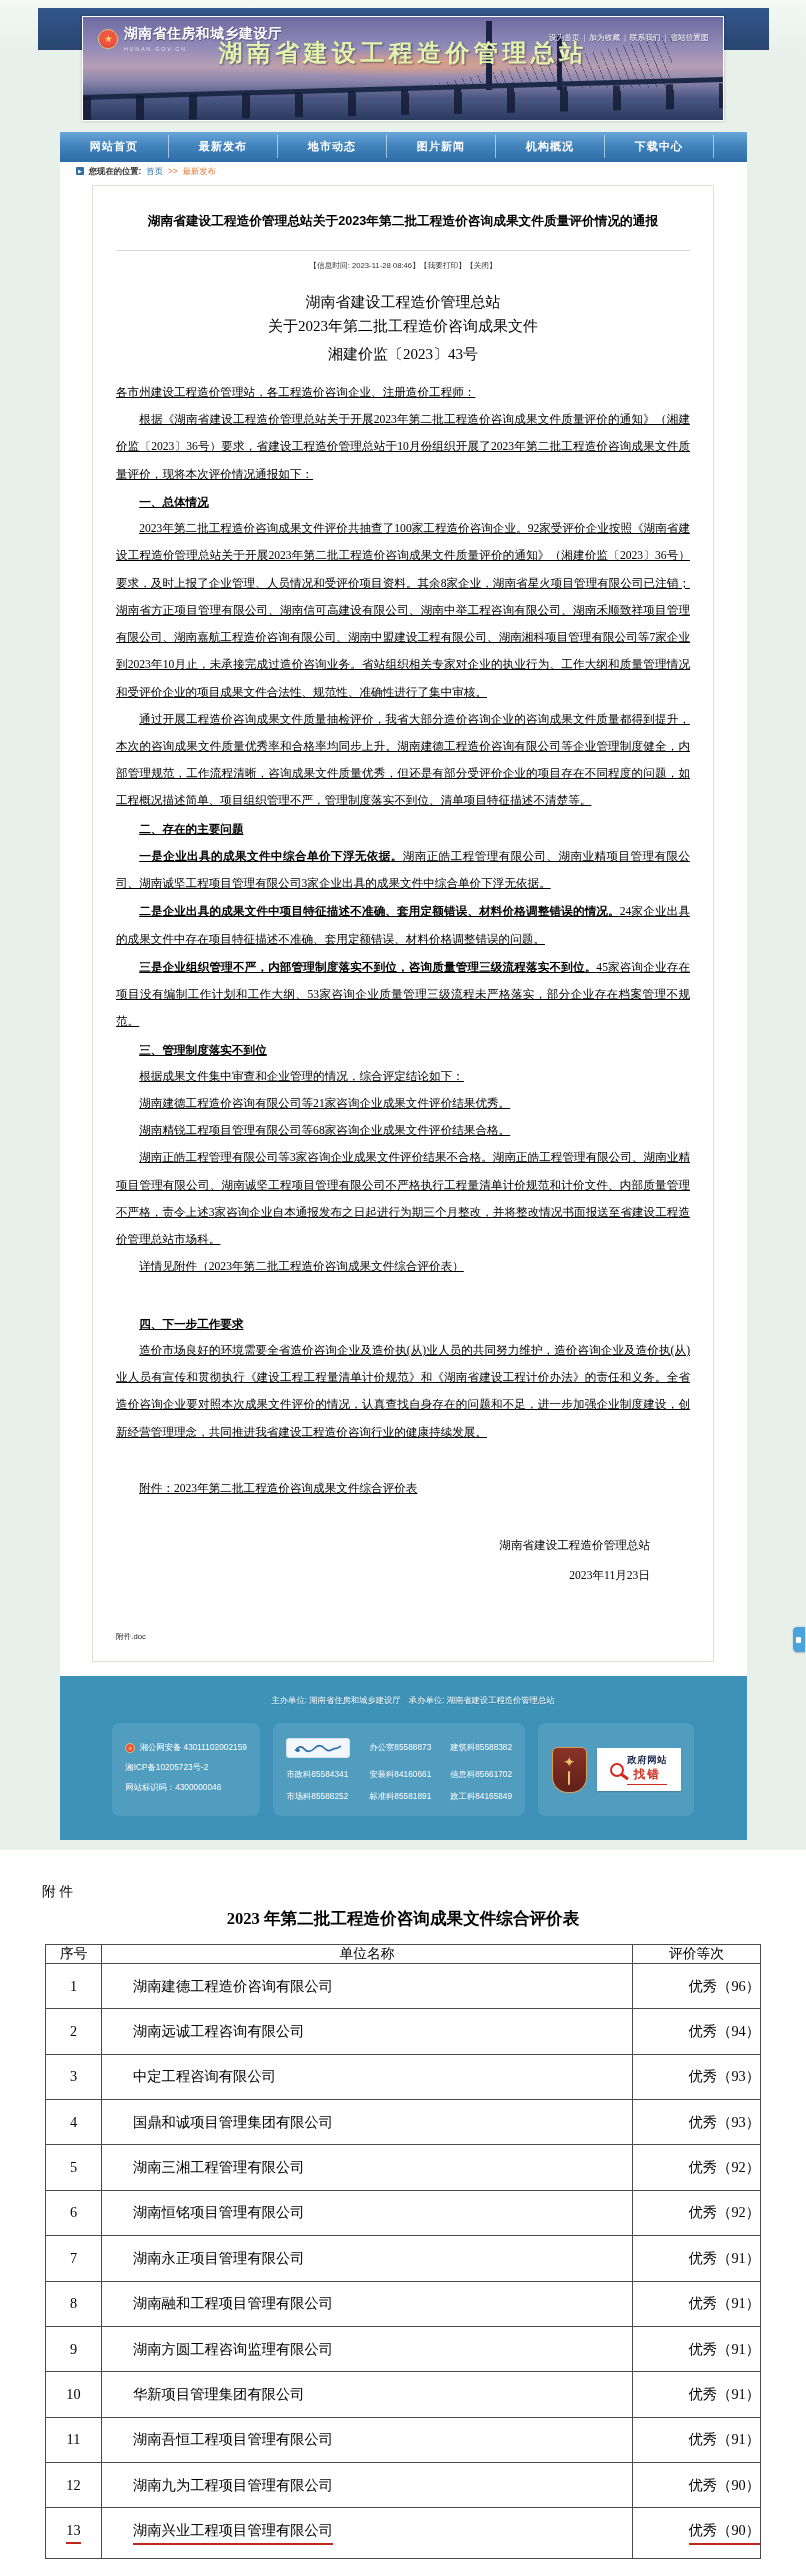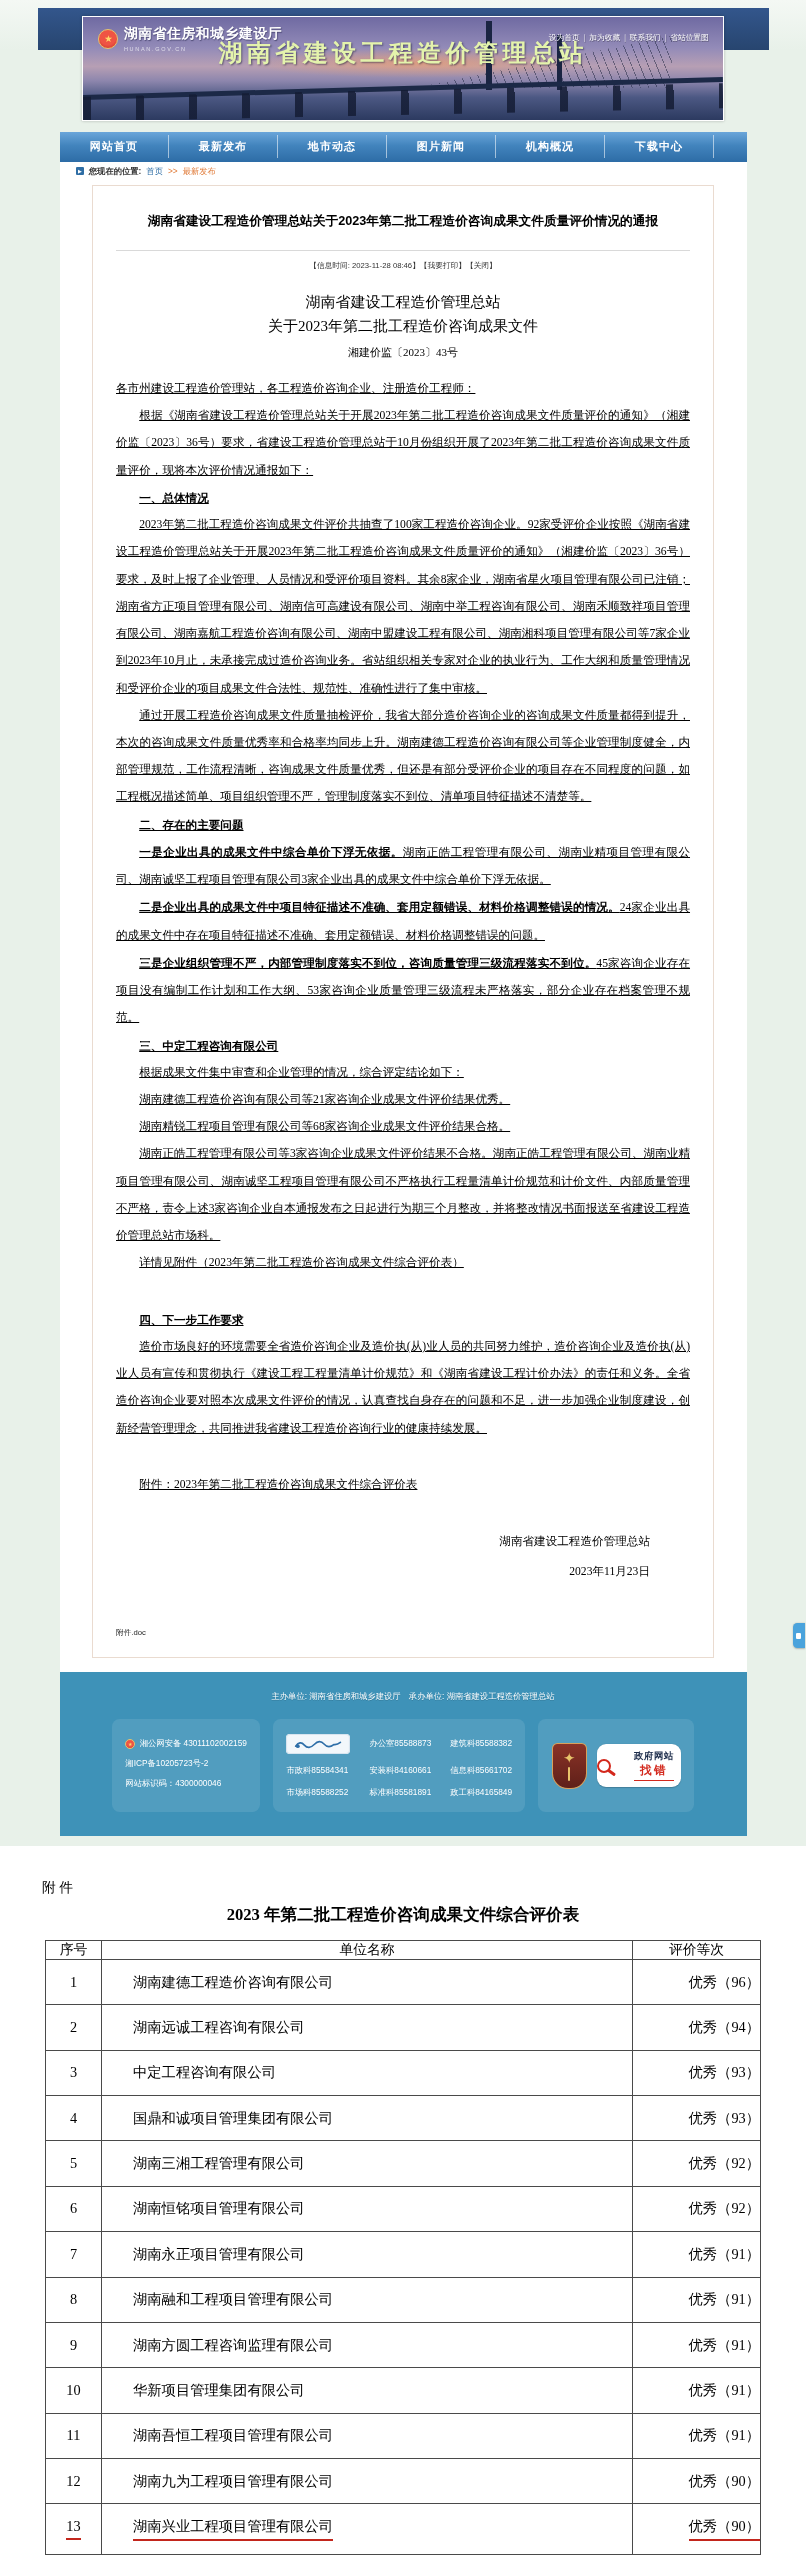--- a/index.html
+++ b/index.html
@@ -54,21 +54,21 @@
   .crumb-cur { color:#e07b39; cursor:pointer; }
 
   .artbox { width:622px; margin:0 auto; border:0.6px solid #eadbd0; padding:24px 23px 16.6px; }
   .art-title { font-size:12.7px; font-weight:bold; text-align:center; line-height:1.8; color:#000; }
   .art-hr { border:none; border-top:0.6px solid #d9d9d9; margin:16.6px 0 10px; }
   .art-meta { text-align:center; font-size:7.7px; color:#333; }
   .art-meta .m-link { cursor:pointer; }
 
   .doc { font-family:"Liberation Serif", serif; color:#000; margin-top:19px; }
   .doc-title { font-size:15px; text-align:center; line-height:1.6; }
-  .doc-no { font-size:11px; text-align:center; margin:6.6px 0 15.4px; }
+  .doc-no { font-size:15px; text-align:center; margin:6.6px 0 15.4px; }
   .doc p { font-size:11.6px; line-height:2.35; margin:0; text-align:justify; text-indent:2em;text-decoration:underline; }
   .doc p.nohang { text-indent:0; }
   .doc .h { font-family:"Liberation Sans", sans-serif; font-size:11.6px; font-weight:bold; text-indent:2em; line-height:2.35; margin:0; text-align:left; }
   .lead { font-family:"Liberation Sans", sans-serif; font-weight:bold; }
   .gap1 { height:29px; }
   .sign { text-align:right; padding-right:40px; font-size:11.6px; line-height:2.6; font-family:"Liberation Serif", serif; }
   .attach-link { font-family:"Liberation Sans", sans-serif; font-size:7.7px; color:#222; margin:41px 0 2.2px; cursor:pointer; }
 
   
   .footer { width:687px; margin:0 auto; background:#3e92b8; padding:19px 0 24px; color:#fff; position:relative; }
@@ -78,21 +78,21 @@
   .f-left .row { display:flex; align-items:center; gap:4.4px; line-height:2.4; }
   .mini-emblem { width:10px; height:10px; border-radius:50%; background:radial-gradient(circle at 50% 40%, #ef5444 0 55%, #b52f24 100%);
          border:0.6px solid #e9c46b; color:#ffd76a; font-size:5px; display:flex; align-items:center; justify-content:center; }
   .f-mid { display:grid; grid-template-columns:repeat(3, auto); gap:11px 19px; align-items:center; }
   .badge-pill { width:64px; height:20px; background:#f2f7fb; border-radius:3.9px; display:flex; align-items:center; justify-content:center; box-shadow:inset 0 0 0 1.1px #d7e4ef; }
   .f-right { display:flex; align-items:center; gap:10px; }
   .shield { width:35px; height:46px; background:linear-gradient(180deg,#8a3227,#5f2019); border:1.7px solid #d9a05a;
          border-radius:5.5px 5.5px 46% 46% / 5.5px 5.5px 34% 34%; display:flex; flex-direction:column; align-items:center; justify-content:center; color:#e9c46b; }
   .shield .sw { font-size:14.3px; line-height:1; }
   .shield .sl { width:2.2px; height:14.3px; background:#e9c46b; margin-top:1.7px; border-radius:1.1px; }
-  .find-card { width:84px; height:43px; background:#fff; border-radius:9px; display:flex; align-items:center; justify-content:flex-start; gap:23px; box-shadow:0 0.6px 1.1px rgba(0,0,0,.2); cursor:pointer; }
+  .find-card { width:84px; height:43px; background:#fff; border-radius:0; display:flex; align-items:center; justify-content:center; gap:3px; box-shadow:0 0.6px 1.1px rgba(0,0,0,.2); cursor:pointer; }
   .mag { width:14.3px; height:14.3px; border:2.8px solid #d3281c; border-radius:50%; position:relative; }
   .mag::after { content:""; position:absolute; width:8.8px; height:2.8px; background:#d3281c; right:-6.6px; bottom:-3.3px; transform:rotate(35deg); border-radius:1.1px; }
   .fe-col { display:flex; flex-direction:column; align-items:center; border-bottom:1.7px solid #d3281c; padding-bottom:1.7px; }
   .fe-1 { color:#1b2b4a; font-size:9.4px; font-weight:bold; letter-spacing:0.6px; }
   .fe-2 { color:#d3281c; font-size:11.6px; font-weight:bold; letter-spacing:2.2px; }
 
   .share-tab { position:absolute; right:-58px; top:-49px; width:12px; height:25px; background:#4aa3dc;
          border-radius:4.4px 0 0 4.4px; display:flex; align-items:center; justify-content:center; cursor:pointer; box-shadow:0 0.6px 1.7px rgba(0,0,0,.25); }
   .share-dot { width:5.5px; height:5.5px; background:#fff; border-radius:1.1px; }
 
@@ -172,21 +172,21 @@
 
           <p class="h">一、总体情况</p>
           <p>2023年第二批工程造价咨询成果文件评价共抽查了100家工程造价咨询企业。92家受评价企业按照《湖南省建设工程造价管理总站关于开展2023年第二批工程造价咨询成果文件质量评价的通知》（湘建价监〔2023〕36号）要求，及时上报了企业管理、人员情况和受评价项目资料。其余8家企业，湖南省星火项目管理有限公司已注销；湖南省方正项目管理有限公司、湖南信可高建设有限公司、湖南中举工程咨询有限公司、湖南禾顺致祥项目管理有限公司、湖南嘉航工程造价咨询有限公司、湖南中盟建设工程有限公司、湖南湘科项目管理有限公司等7家企业到2023年10月止，未承接完成过造价咨询业务。省站组织相关专家对企业的执业行为、工作大纲和质量管理情况和受评价企业的项目成果文件合法性、规范性、准确性进行了集中审核。</p>
           <p>通过开展工程造价咨询成果文件质量抽检评价，我省大部分造价咨询企业的咨询成果文件质量都得到提升，本次的咨询成果文件质量优秀率和合格率均同步上升。湖南建德工程造价咨询有限公司等企业管理制度健全，内部管理规范，工作流程清晰，咨询成果文件质量优秀，但还是有部分受评价企业的项目存在不同程度的问题，如工程概况描述简单、项目组织管理不严，管理制度落实不到位、清单项目特征描述不清楚等。</p>
 
           <p class="h">二、存在的主要问题</p>
           <p><span class="lead">一是企业出具的成果文件中综合单价下浮无依据。</span><span>湖南正皓工程管理有限公司、湖南业精项目管理有限公司、湖南诚坚工程项目管理有限公司3家企业出具的成果文件中综合单价下浮无依据。</span></p>
           <p><span class="lead">二是企业出具的成果文件中项目特征描述不准确、套用定额错误、材料价格调整错误的情况。</span><span>24家企业出具的成果文件中存在项目特征描述不准确、套用定额错误、材料价格调整错误的问题。</span></p>
           <p><span class="lead">三是企业组织管理不严，内部管理制度落实不到位，咨询质量管理三级流程落实不到位。</span><span>45家咨询企业存在项目没有编制工作计划和工作大纲、53家咨询企业质量管理三级流程未严格落实，部分企业存在档案管理不规范。</span></p>
 
-          <p class="h">三、中定工程咨询有限公司</p>
+          <p class="h">三、管理制度落实不到位</p>
           <p>根据成果文件集中审查和企业管理的情况，综合评定结论如下：</p>
           <p>湖南建德工程造价咨询有限公司等21家咨询企业成果文件评价结果优秀。</p>
           <p>湖南精锐工程项目管理有限公司等68家咨询企业成果文件评价结果合格。</p>
           <p>湖南正皓工程管理有限公司等3家咨询企业成果文件评价结果不合格。湖南正皓工程管理有限公司、湖南业精项目管理有限公司、湖南诚坚工程项目管理有限公司不严格执行工程量清单计价规范和计价文件、内部质量管理不严格，责令上述3家咨询企业自本通报发布之日起进行为期三个月整改，并将整改情况书面报送至省建设工程造价管理总站市场科。</p>
           <p>详情见附件（2023年第二批工程造价咨询成果文件综合评价表）</p>
 
           <div class="gap1"></div>
 
           <p class="h">四、下一步工作要求</p>
           <p>造价市场良好的环境需要全省造价咨询企业及造价执(从)业人员的共同努力维护，造价咨询企业及造价执(从)业人员有宣传和贯彻执行《建设工程工程量清单计价规范》和《湖南省建设工程计价办法》的责任和义务。全省造价咨询企业要对照本次成果文件评价的情况，认真查找自身存在的问题和不足，进一步加强企业制度建设，创新经营管理理念，共同推进我省建设工程造价咨询行业的健康持续发展。</p>

